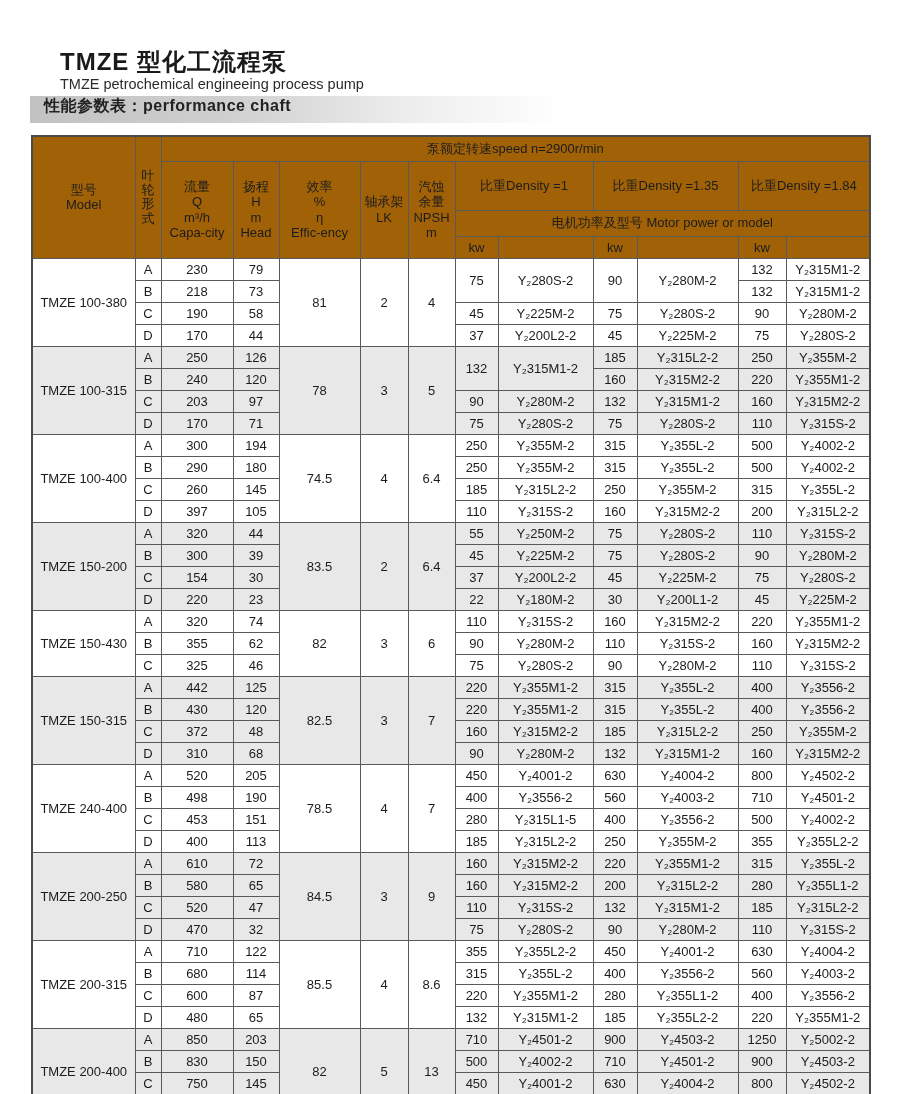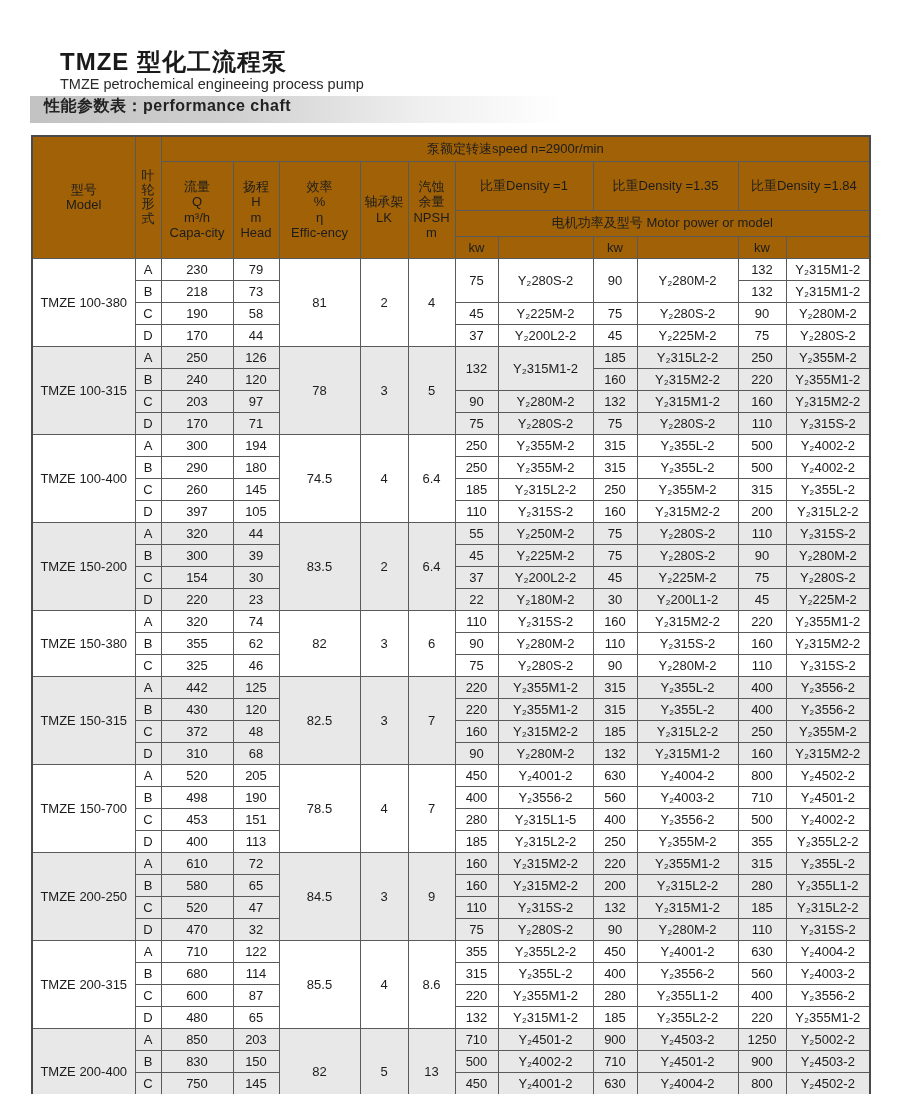--- a/index.html
+++ b/index.html
@@ -319,21 +319,21 @@
           <td>220</td>
           <td>23</td>
           <td>22</td>
           <td class="motor-model-cell">Y₂180M-2</td>
           <td>30</td>
           <td class="motor-model-cell">Y₂200L1-2</td>
           <td>45</td>
           <td class="motor-model-cell">Y₂225M-2</td>
         </tr>
         <tr>
-          <td rowspan="3" class="model-cell">TMZE 150-380</td>
+          <td rowspan="3" class="model-cell">TMZE 150-430</td>
           <td>A</td>
           <td>320</td>
           <td>74</td>
           <td rowspan="3">82</td>
           <td rowspan="3">3</td>
           <td rowspan="3">6</td>
           <td>110</td>
           <td class="motor-model-cell">Y₂315S-2</td>
           <td>160</td>
           <td class="motor-model-cell">Y₂315M2-2</td>
@@ -404,21 +404,21 @@
           <td>310</td>
           <td>68</td>
           <td>90</td>
           <td class="motor-model-cell">Y₂280M-2</td>
           <td>132</td>
           <td class="motor-model-cell">Y₂315M1-2</td>
           <td>160</td>
           <td class="motor-model-cell">Y₂315M2-2</td>
         </tr>
         <tr>
-          <td rowspan="4" class="model-cell">TMZE 150-700</td>
+          <td rowspan="4" class="model-cell">TMZE 240-400</td>
           <td>A</td>
           <td>520</td>
           <td>205</td>
           <td rowspan="4">78.5</td>
           <td rowspan="4">4</td>
           <td rowspan="4">7</td>
           <td>450</td>
           <td class="motor-model-cell">Y₂4001-2</td>
           <td>630</td>
           <td class="motor-model-cell">Y₂4004-2</td>

